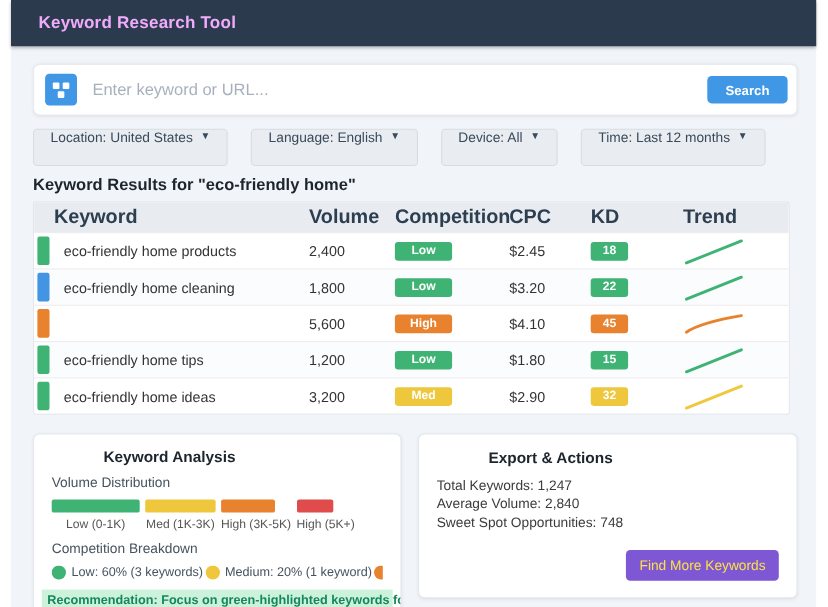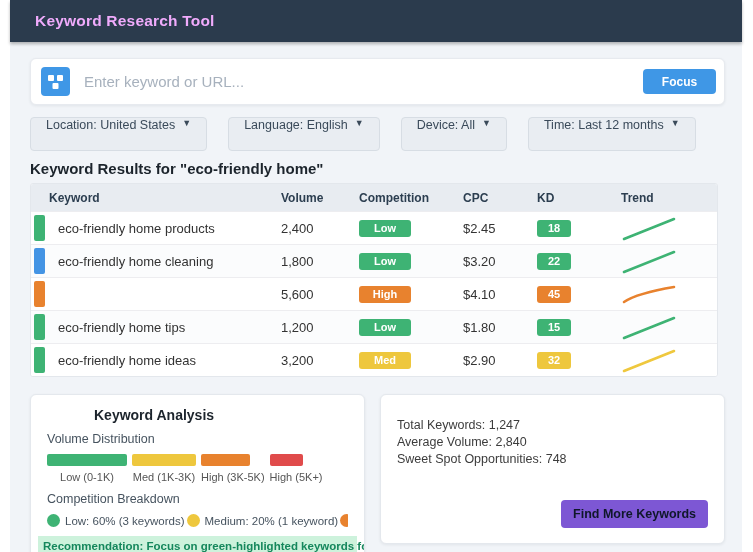--- a/index.html
+++ b/index.html
@@ -21,21 +21,21 @@
   .filters { display:flex; gap:21px; margin:12px 17px 0 20px; }
   .filter { background:#e9edf2; border:1px solid #d7dde4; border-radius:4px; height:34px; display:flex; align-items:flex-start; gap:7px; padding:0 15px; font-size:12.5px; color:#3a4a5a; cursor:pointer; white-space:nowrap; }
   .filter .caret { font-size:9px; color:#3a4a5a; }
 
   
   .results-heading { margin:9px 0 6px 20px; font-size:15px; font-weight:bold; color:#1c242c; }
 
   
   .ktable { margin:0 24px 0 20px; background:#ffffff; border:1px solid #e3e7ec; border-radius:3px; overflow:hidden; }
   .trow { display:grid; grid-template-columns:247px 78px 104px 74px 84px 1fr; align-items:center; padding-left:3px; }
-  .thead { background:#e8ecf1; height:27px; font-size:12px; font-weight:bold; color:#2c3e50; }
+  .thead { background:#e8ecf1; height:27px; font-size:18px; font-weight:bold; color:#2c3e50; }
   .thead .cell-keyword { padding-left:15px; }
   .tbody-row { height:33px; border-top:1px solid #ededf0; font-size:13px; color:#333; background:#fff; cursor:pointer; }
   .tbody-row:nth-child(odd) { background:#fbfcfd; }
   .cell-keyword { display:flex; align-items:center; gap:13px; }
   .accent-bar { width:11px; height:26px; border-radius:2px; display:inline-block; }
   .badge { display:inline-block; width:52px; height:17px; line-height:17px; text-align:center; border-radius:3px; color:#fff; font-size:11px; font-weight:bold; }
   .kd-badge { width:34px; }
   .trend svg { display:block; margin-top:2px; }
   .trend path { fill:none; stroke-width:2.6px; stroke-linecap:round; }
 
@@ -67,41 +67,41 @@
   .dot { width:13px; height:13px; border-radius:50%; flex:0 0 auto; }
   .recommend { margin:9px -9px 0 -9px; background:#cdf2dc; color:#15875c; font-size:11.5px; font-weight:bold; padding:4px 5px; white-space:nowrap; }
 
   .export-card { width:345px; height:150px; padding:13px 16px; position:relative; }
   .export-buttons { display:flex; gap:9px; margin-top:11px; }
   .ebtn { border:none; border-radius:4px; color:#fff; font-size:12px; font-weight:bold; height:27px; padding:0 13px; cursor:pointer; font-family:"Liberation Sans", sans-serif; }
   .ebtn[data-color="blue"] { background:#3a91dd; }
   .ebtn[data-color="green"] { background:#4cae68; }
   .ebtn[data-color="orange"] { background:#e8842f; }
   .stats { margin-top:9px; font-size:12.5px; color:#3c3c3c; line-height:17px; }
-  .btn-purple { position:absolute; right:16px; bottom:15px; background:#7d57d4; color:#0f172a; border:none; border-radius:4px; height:28px; padding:0 12px; font-size:12.5px; font-weight:bold; cursor:pointer; font-family:"Liberation Sans", sans-serif; }
+  .btn-purple { position:absolute; right:16px; bottom:15px; background:#7d57d4; color:#fde047; border:none; border-radius:4px; height:28px; padding:0 12px; font-size:12.5px; font-weight:normal; cursor:pointer; font-family:"Liberation Sans", sans-serif; }
 </style>
 </head>
 <body>
 
 <div class="app">
 
   <div class="topbar">
     <h1>Keyword Research Tool</h1>
   </div>
 
   <div class="search-card">
     <span class="search-glyph">
       <svg width="17" height="17" viewBox="0 0 17 17">
           <rect x="1" y="2" width="6" height="6" rx="1" fill="#fff"></rect>
           <rect x="10" y="2" width="6" height="6" rx="1" fill="#fff"></rect>
           <rect x="5.5" y="10" width="6" height="6" rx="1" fill="#fff"></rect>
         </svg>
     </span>
     <input class="search-input" type="text" placeholder="Enter keyword or URL..." style="">
-    <button class="btn-search">Focus</button>
+    <button class="btn-search">Search</button>
   </div>
 
   <div class="filters">
     <div class="filter">
       <span>Location: United States</span>
       <span class="caret">▼</span>
     </div>
     <div class="filter">
       <span>Language: English</span>
       <span class="caret">▼</span>
@@ -243,20 +243,21 @@
         </span>
         <span class="bd-item">
           <span class="dot" data-color="orange"></span>
 
         </span>
       </div>
       <div class="recommend">Recommendation: Focus on green-highlighted keywords for best ROI</div>
     </div>
 
     <div class="card export-card">
+      <h2>Export &amp; Actions</h2>
       <div class="stats">
         <div>Total Keywords: 1,247</div>
         <div>Average Volume: 2,840</div>
         <div>Sweet Spot Opportunities: 748</div>
       </div>
       <button class="btn-purple">Find More Keywords</button>
     </div>
 
   </div>
 </div>

